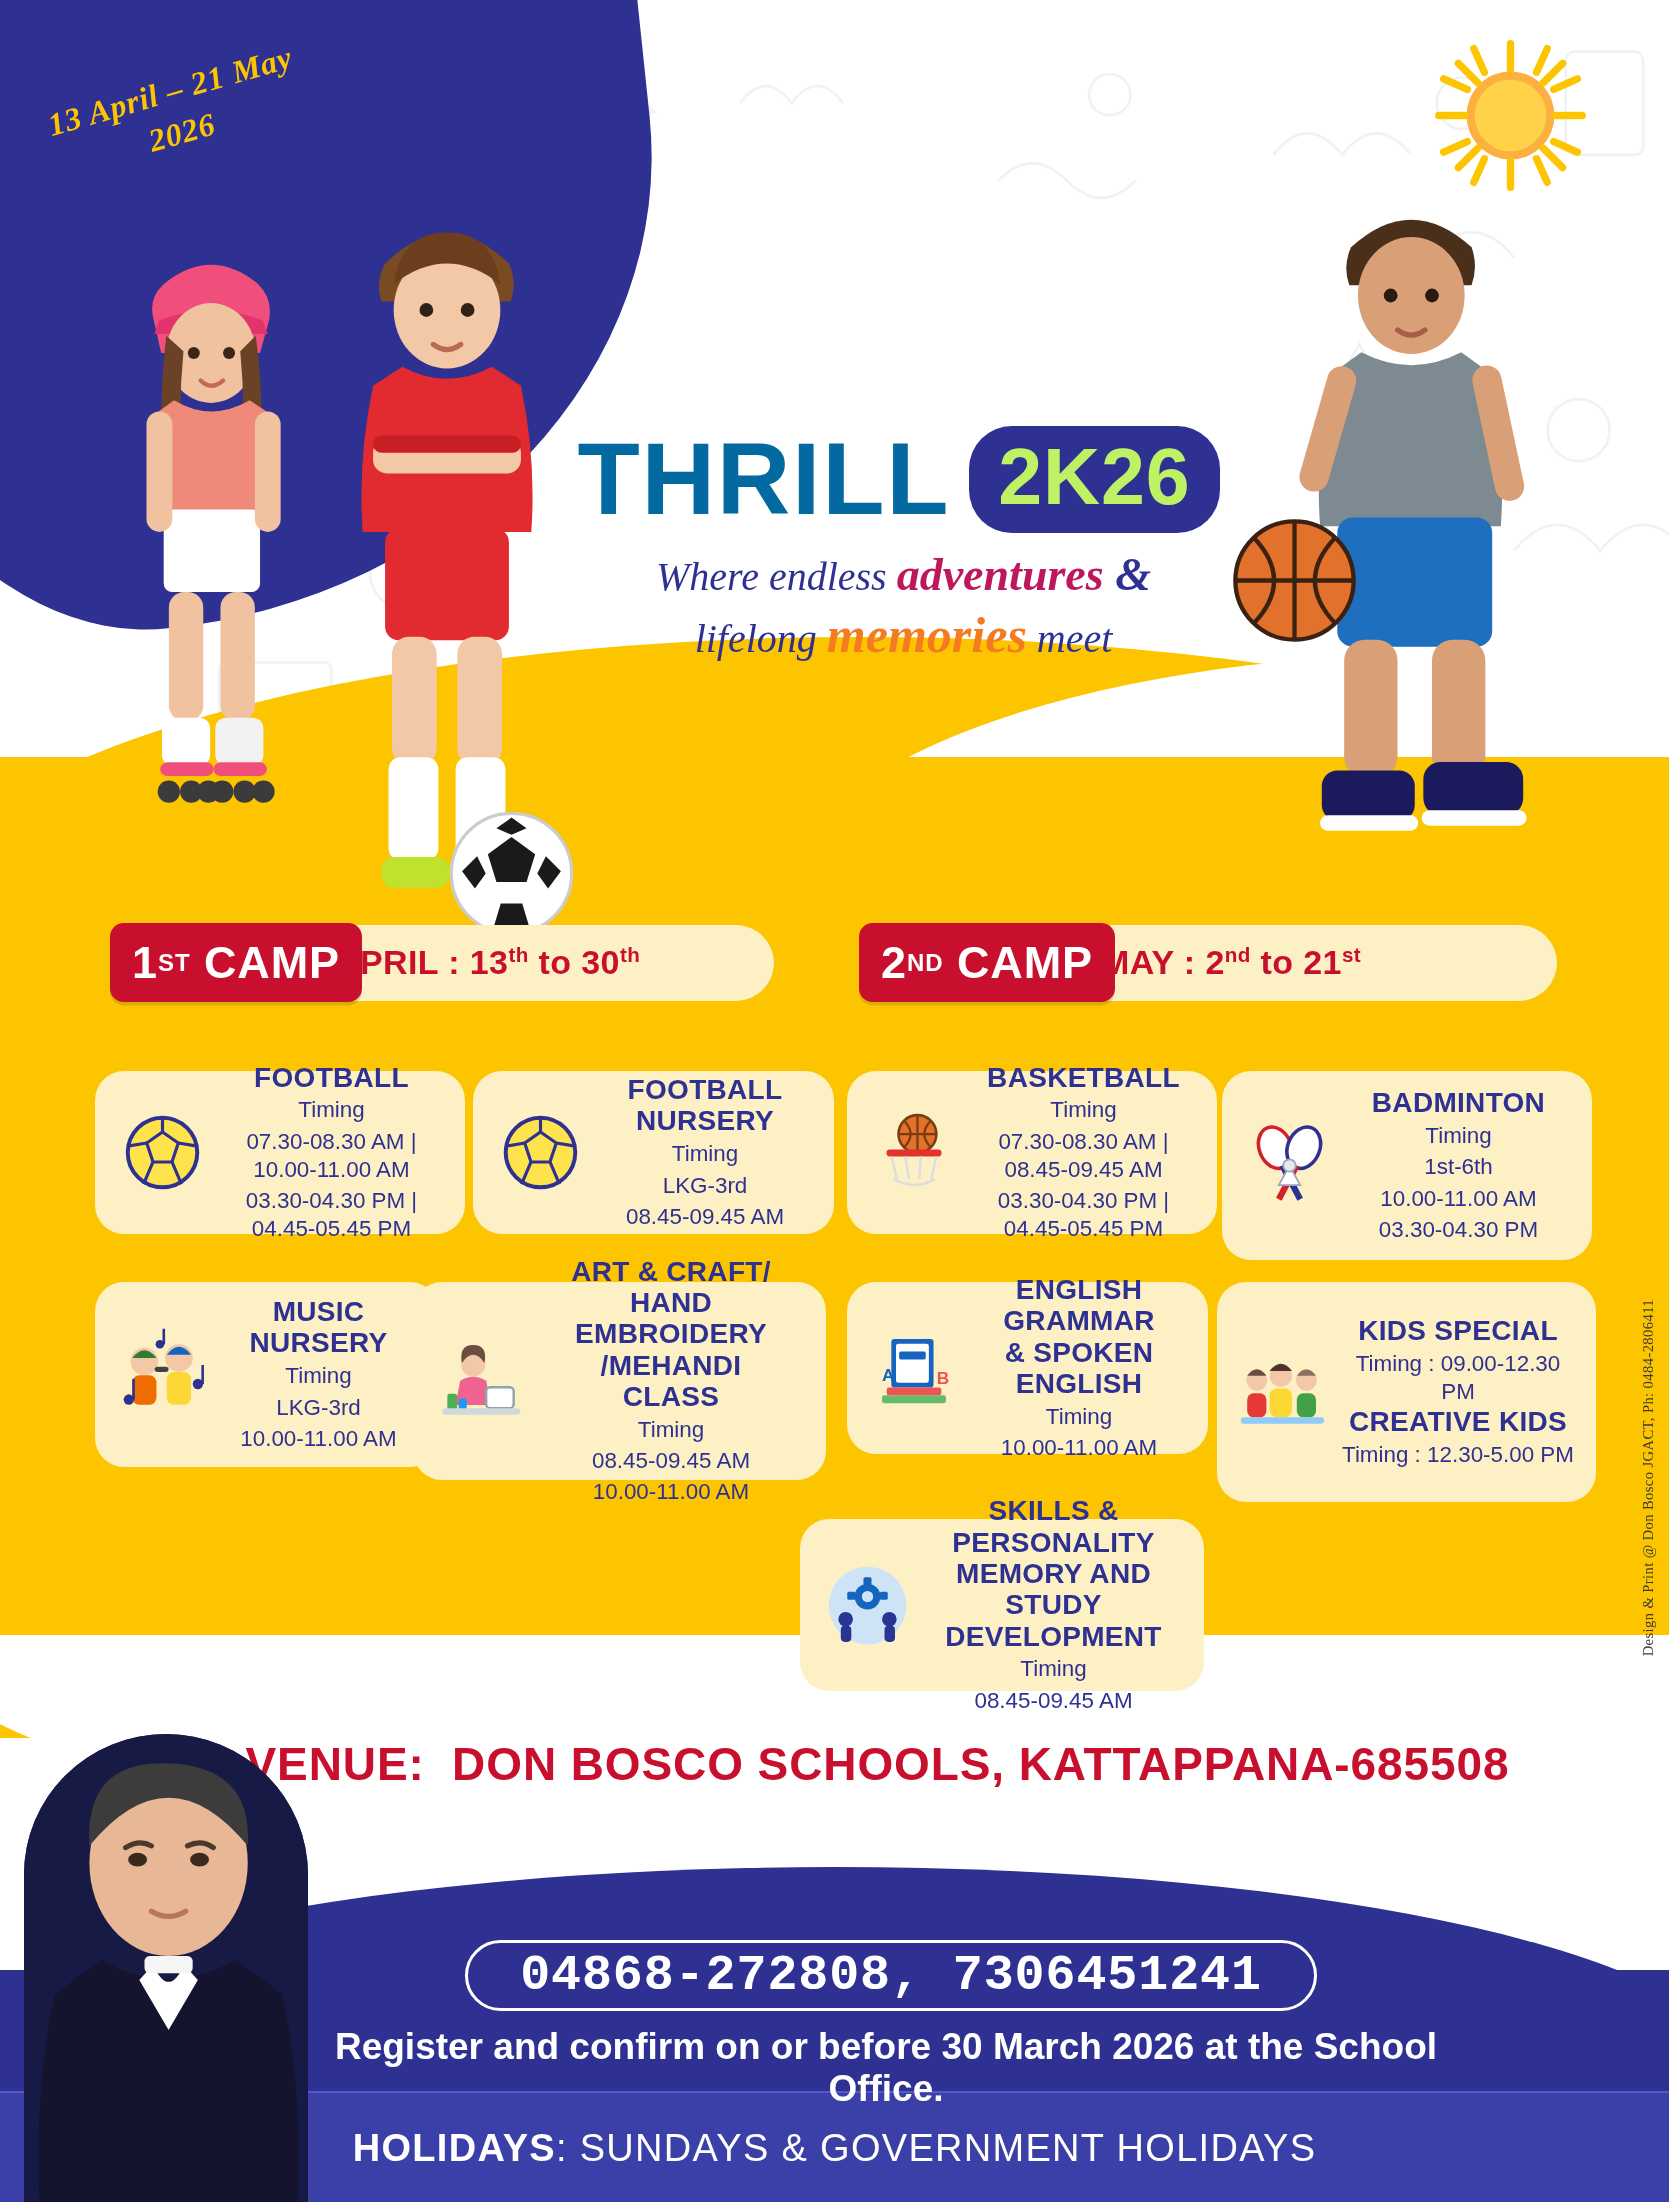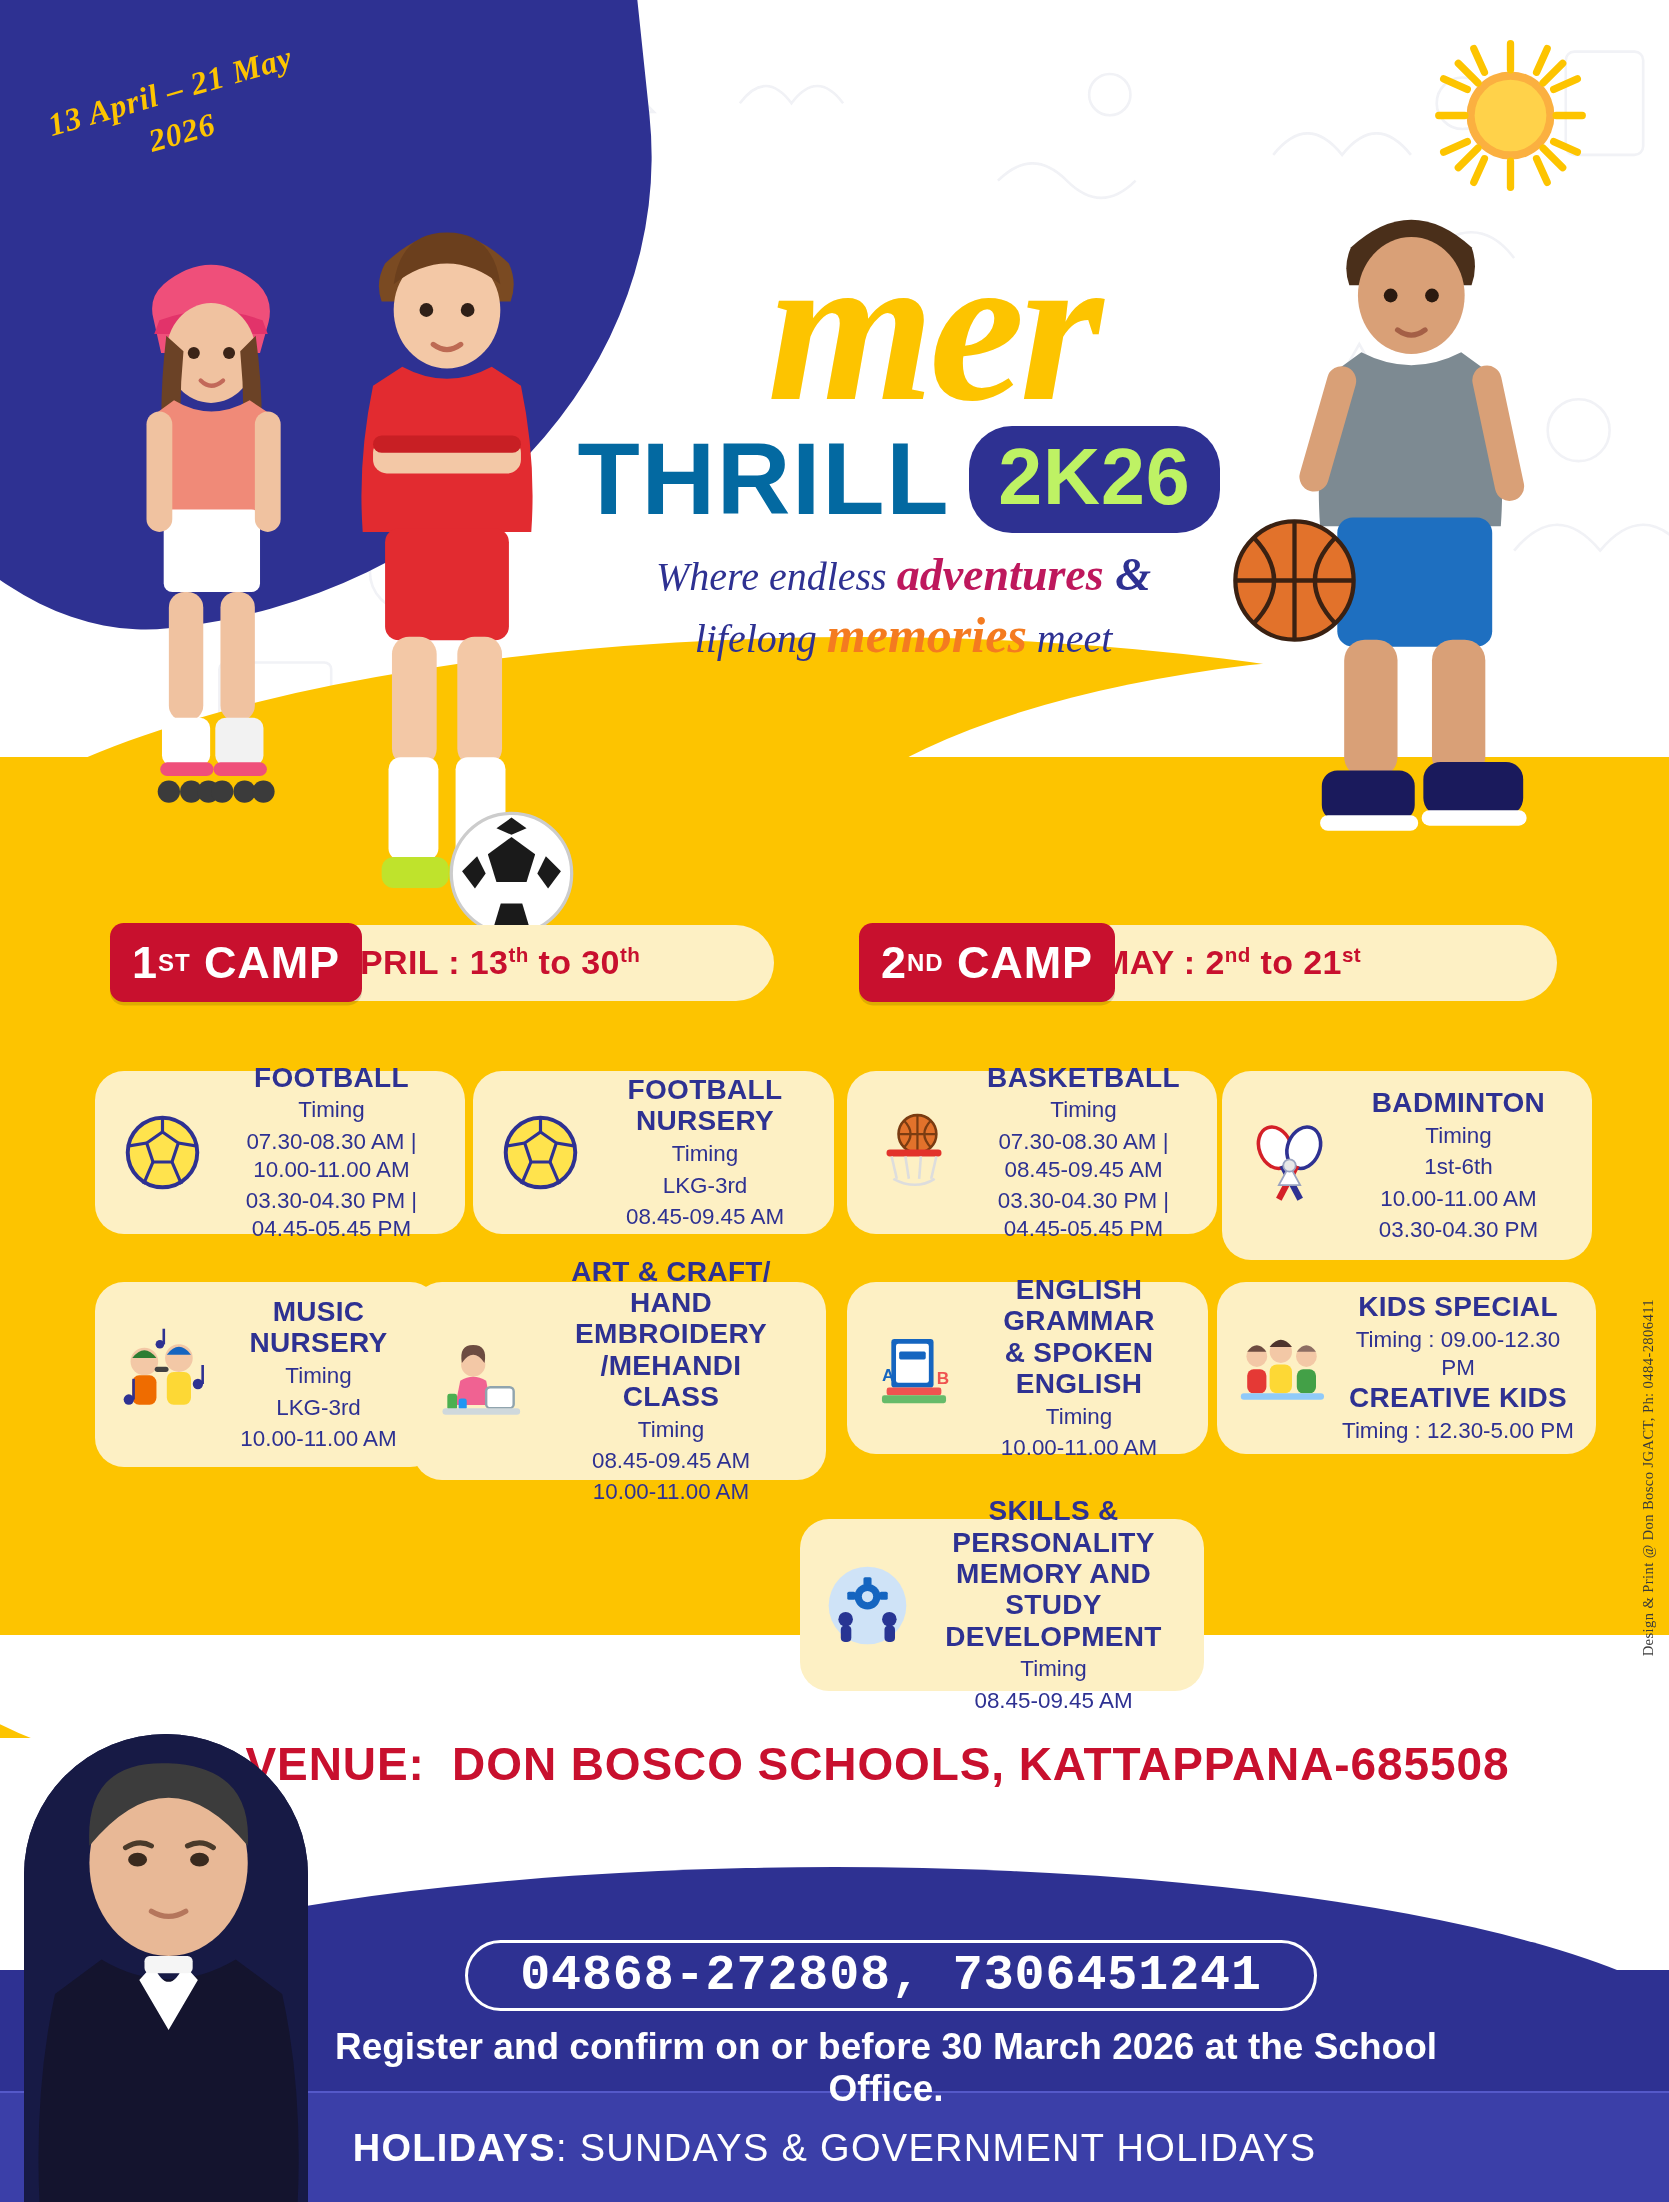--- a/index.html
+++ b/index.html
@@ -458,23 +458,20 @@
         <line x1="18" y1="55" x2="47" y2="68"></line>
         <line x1="153" y1="132" x2="182" y2="145"></line>
         <line x1="182" y1="55" x2="153" y2="68"></line>
         <line x1="47" y1="132" x2="18" y2="145"></line>
       </g>
     </g>
   </svg>
 
   <div class="headline">
     <div class="summer-word">
-      <div class="mer-row">
-        <span class="s1 c-yellow">mer</span>
-      </div>
     </div>
     <div class="thrill-row">
       <span class="thrill-word">THRILL</span>
       <span class="twok26">2K26</span>
     </div>
     <div class="tagline">
       <div>
         <span>Where endless </span><span class="adv">adventures</span><span class="amp"> &amp;</span>
       </div>
       <div>
@@ -748,21 +745,21 @@
       </svg>
     </div>
     <div class="body">
       <div class="title">ENGLISH GRAMMAR</div>
       <div class="title">&amp; SPOKEN ENGLISH</div>
       <div class="sub">Timing</div>
       <div class="sub">10.00-11.00 AM</div>
     </div>
   </div>
 
-  <div class="card" style="left:1217px; top:1282px; width:379px; height:172px;">
+  <div class="card" style="left:1217px; top:1282px; width:379px; height:220px;">
     <div class="icon">
       <svg viewBox="0 0 120 110" width="96" height="89">
         <circle cx="26" cy="40" r="13" fill="#f3c8a6"></circle>
           <rect x="14" y="56" width="24" height="30" rx="8" fill="#e53935"></rect>
         <circle cx="56" cy="34" r="14" fill="#f3c8a6"></circle>
           <rect x="42" y="50" width="28" height="36" rx="9" fill="#fdd835"></rect>
         <circle cx="88" cy="40" r="13" fill="#f3c8a6"></circle>
           <rect x="76" y="56" width="24" height="30" rx="8" fill="#43a047"></rect>
         <path d="M14 34 q12 -16 24 0z" fill="#6d4c41"></path>
         <path d="M42 28 q14 -18 28 0z" fill="#4e342e"></path>

